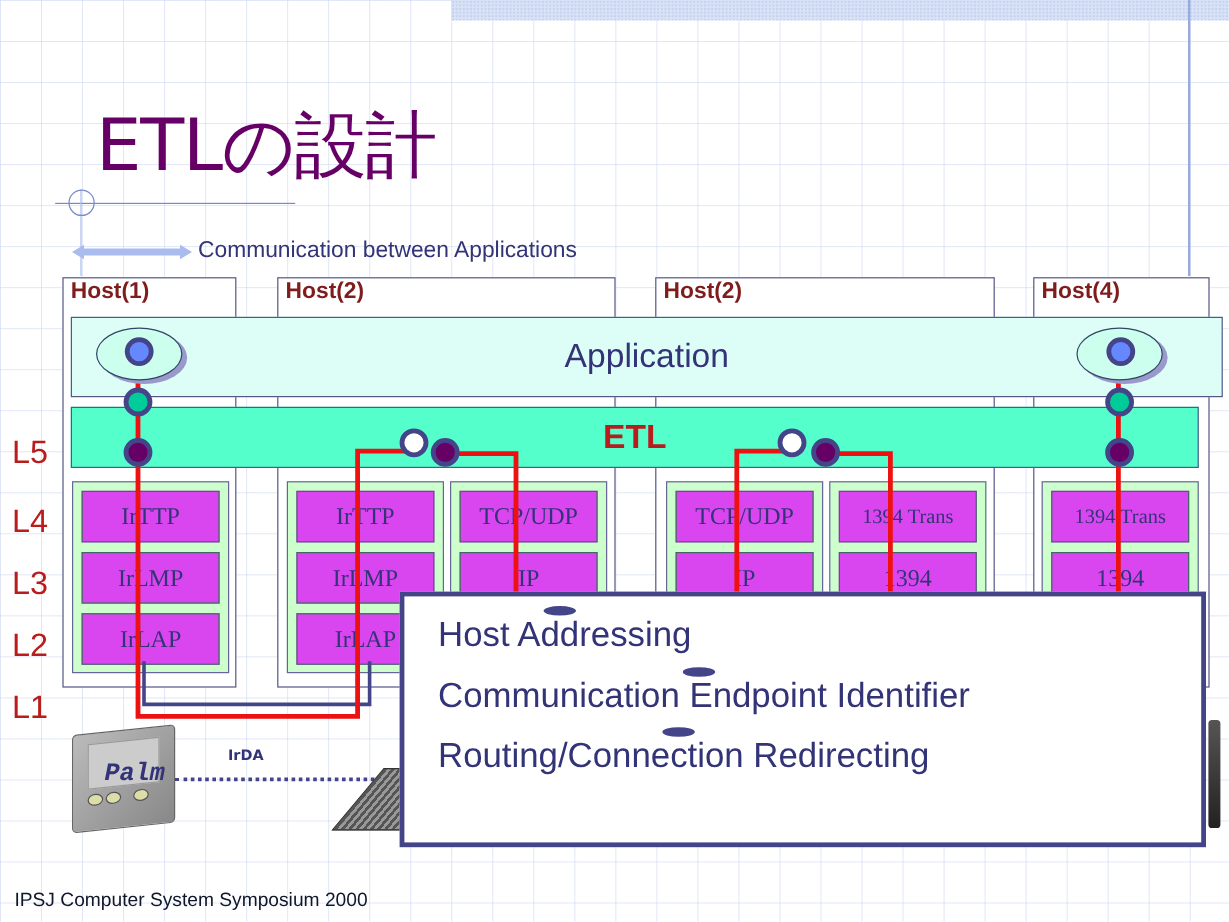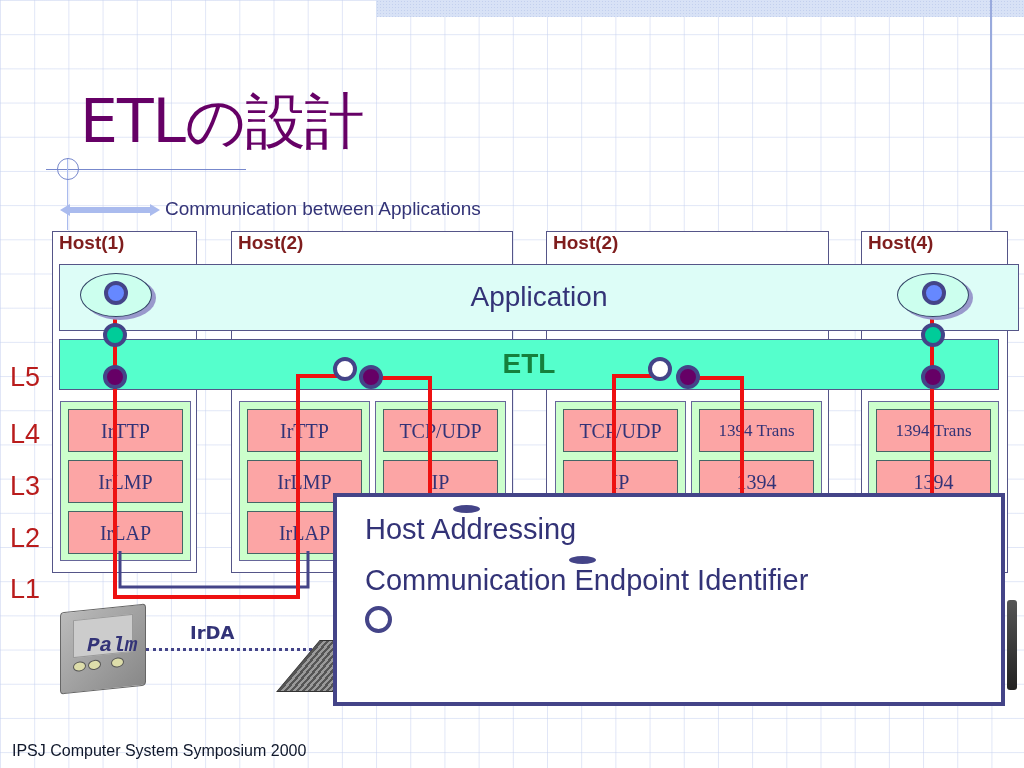--- a/index.html
+++ b/index.html
@@ -36,25 +36,25 @@
 
   .app-bar {
     position: absolute; left: 59px; top: 264px; width: 960px; height: 67px;
     background: #ddfdf7; border: 1px solid #555588; box-sizing: border-box;
   }
   .app-label { position: absolute; left: 0; right: 0; top: 16px; text-align: center; font-size: 28px; color: #333377; font-family: "Liberation Sans", sans-serif; }
   .etl-bar {
     position: absolute; left: 59px; top: 339px; width: 940px; height: 51px;
     background: #55ffcc; border: 1px solid #555588; box-sizing: border-box;
   }
-  .etl-label { position: absolute; left: 0; right: 0; top: 8px; text-align: center; font-size: 28px; font-weight: bold; color: #15803d; font-family: "Liberation Sans", sans-serif; }
+  .etl-label { position: absolute; left: 0; right: 0; top: 8px; text-align: center; font-size: 28px; font-weight: bold; color: #b91c1c; font-family: "Liberation Sans", sans-serif; }
 
   .stack { position: absolute; top: 401px; background: #ccffcc; border: 1px solid #666699; box-sizing: border-box; }
   .proto {
-    position: absolute; left: 7px; height: 43px; background: #fca5a5; border: 1px solid #446666; box-sizing: border-box;
+    position: absolute; left: 7px; height: 43px; background: #d946ef; border: 1px solid #446666; box-sizing: border-box;
     text-align: center; line-height: 42px; font-size: 20px; color: #333377; font-family: "Liberation Serif", serif;
   }
   .proto.small { font-size: 17px; }
 
   .layer-label { position: absolute; left: 10px; font-size: 27px; color: #b91c1c; font-family: "Liberation Sans", sans-serif; }
 
   svg.wires { position: absolute; left: 0; top: 0; }
 
   .dot { position: absolute; width: 24px; height: 24px; border-radius: 50%; border: 4px solid #444488; box-sizing: border-box; }
   .dot.host-addr { background: #660066; }
@@ -75,21 +75,21 @@
   .legend-text { font-size: 29px; color: #333377; font-family: "Liberation Sans", sans-serif; white-space: nowrap; }
 
   .palm {
     position: absolute; left: 60px; top: 608px; width: 84px; height: 80px;
     background: linear-gradient(135deg, #bbbbbb, #888888);
     border: 1px solid #666; border-radius: 4px; transform: skewY(-6deg);
   }
   .palm-screen { position: absolute; left: 12px; top: 8px; width: 58px; height: 36px; background: #cccccc; border: 1px solid #999; }
   .palm-btn { position: absolute; top: 50px; width: 11px; height: 8px; border-radius: 50%; background: #ddddaa; border: 1px solid #555; }
   .palm-label { position: absolute; left: 87px; top: 634px; font-size: 21px; font-style: italic; font-weight: bold; color: #333377; font-family: Liberation Mono, monospace; }
-  .irda-label { position: absolute; left: 190px; top: 622px; font-size: 18px; font-weight: bold; color: #333377; font-family: "DejaVu Sans", sans-serif; }
+  .irda-label { position: absolute; left: 190px; top: 622px; font-size: 12px; font-weight: bold; color: #333377; font-family: "DejaVu Sans", sans-serif; }
   .irda-line { position: absolute; left: 146px; top: 648px; width: 190px; border-top: 3px dotted #444488; }
   .laptop-kbd {
     position: absolute; left: 298px; top: 640px; width: 70px; height: 50px;
     background: repeating-linear-gradient(90deg, #555 0 3px, #999 3px 6px), #777;
     transform: skewX(-40deg); border: 1px solid #333;
   }
   .laptop-right { position: absolute; left: 1007px; top: 600px; width: 10px; height: 90px; background: linear-gradient(#555, #222); border-radius: 3px; }
   .footer { position: absolute; left: 12px; top: 742px; font-size: 16px; color: #0f172a; font-family: "Liberation Sans", sans-serif; }
 </style>
 </head>
@@ -200,16 +200,17 @@
   <div class="legend-item" style="top:8px;">
     <span class="dot host-addr"></span>
     <span class="legend-text">Host Addressing</span>
   </div>
   <div class="legend-item" style="top:59px;">
     <span class="dot endpoint"></span>
     <span class="legend-text">Communication Endpoint Identifier</span>
   </div>
   <div class="legend-item" style="top:109px;">
     <span class="dot routing"></span>
+    <span class="legend-text">Routing/Connection Redirecting</span>
   </div>
 </div>
 
 <div class="footer">IPSJ Computer System Symposium 2000</div>
 
 </body></html>

